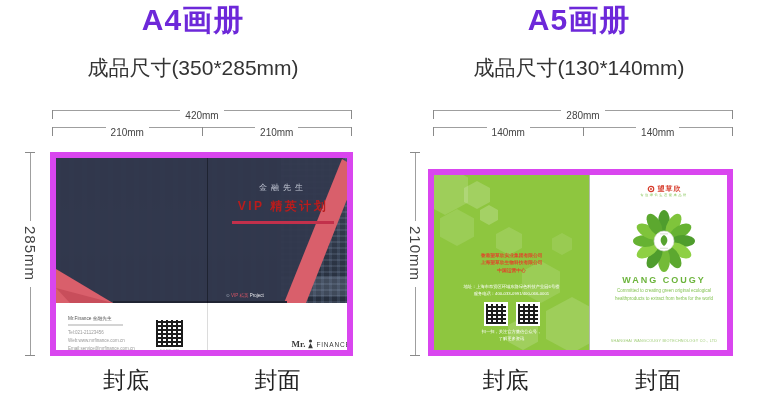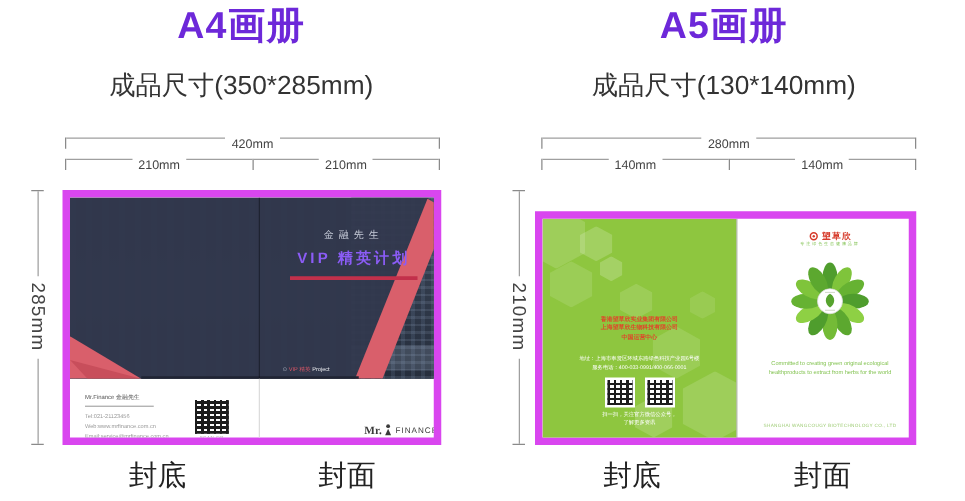--- a/index.html
+++ b/index.html
@@ -41,21 +41,21 @@
   .a4-shape{left:0;top:0;width:303px;height:145px;}
   .a4-overlay{clip-path:polygon(0 0,287px 0,231px 145px,57px 145px,0 112px);background:rgba(50,56,78,.94);}
   .a4-ribbon{clip-path:polygon(286px 1px,303px 11px,250px 145px,228px 145px);background:#d95f6b;}
   .a4-foldL{clip-path:polygon(0 111px,57px 145px,0 145px);background:#d95f6b;}
   .a4-foldL2{clip-path:polygon(0 130px,57px 145px,14px 145px);background:#c84e5b;}
   .a4-bedge{left:57px;top:143px;width:174px;height:2px;background:#202433;}
   .a4-spine{left:151px;top:0;width:1px;height:145px;background:rgba(8,10,18,.45);}
   .a4-spineW{left:151px;top:145px;width:1px;height:59px;background:#dcdcdc;}
   .a4-titleblk{left:151px;top:24px;width:152px;text-align:center;}
   .a4-bsmall{font-size:8px;letter-spacing:4px;color:#c6cbd8;}
-  .a4-btitle{font-size:12px;font-weight:bold;letter-spacing:2.5px;color:#8b5cf6;margin-top:5px;}
+  .a4-btitle{font-size:12px;font-weight:bold;letter-spacing:2.5px;color:#b91c1c;margin-top:5px;}
   .a4-bline{width:102px;height:3px;background:#c2304b;margin:6px auto 0;}
   .mt{transform:scale(.5);}
   .a4-tagline{left:170px;top:134px;width:140px;transform-origin:0 0;font-size:9px;white-space:nowrap;}
   .a4-tag-ico{color:#9aa0b0;}
   .a4-tag-red{color:#d45565;}
   .a4-tag-w{color:#e9eaee;}
   .a4-contact{left:12px;top:156px;width:180px;transform-origin:0 0;font-size:9px;color:#999;line-height:1.8;}
   .a4-cname{color:#555;font-size:9.5px;}
   .a4-cdiv{width:110px;height:1.5px;background:#aaa;margin:4px 0 6px;}
   .qr{background-color:#fdfdfd;background-image:
@@ -267,20 +267,21 @@
           <ellipse cx="32" cy="13" rx="6" ry="12" fill="#66b232" transform="rotate(270 32 32)"></ellipse>
           <ellipse cx="32" cy="13" rx="6" ry="12" fill="#7fc43b" transform="rotate(300 32 32)"></ellipse>
           <ellipse cx="32" cy="13" rx="6" ry="12" fill="#5ca82f" transform="rotate(330 32 32)"></ellipse>
         </g>
         <circle cx="32" cy="32" r="10" fill="#ffffff" stroke="#dcdcdc" stroke-width="0.6"></circle>
         <path d="M32 26 c4.5 2.5 4.5 8 0 11 c-4.5 -3 -4.5 -8.5 0 -11 z" fill="#56a32e"></path>
         <rect x="28" y="24.5" width="8" height="0.8" fill="#cfd8c5"></rect>
         <rect x="28" y="38.8" width="8" height="0.8" fill="#cfd8c5"></rect>
       </svg>
 
+      <div class="abs a5-brand">WANG COUGY</div>
       <div class="abs mt a5-slogan">
         <div>Committed to creating green original ecological</div>
         <div>healthproducts to extract from herbs  for the world</div>
       </div>
       <div class="abs mt a5-company">SHANGHAI WANGCOUGY BIOTECHNOLOGY CO., LTD</div>
     </div>
 
     <div class="abs ctr fold-label" style="left:428px;top:365px;width:155px;">封底</div>
     <div class="abs ctr fold-label" style="left:583px;top:365px;width:150px;">封面</div>
   </div>

